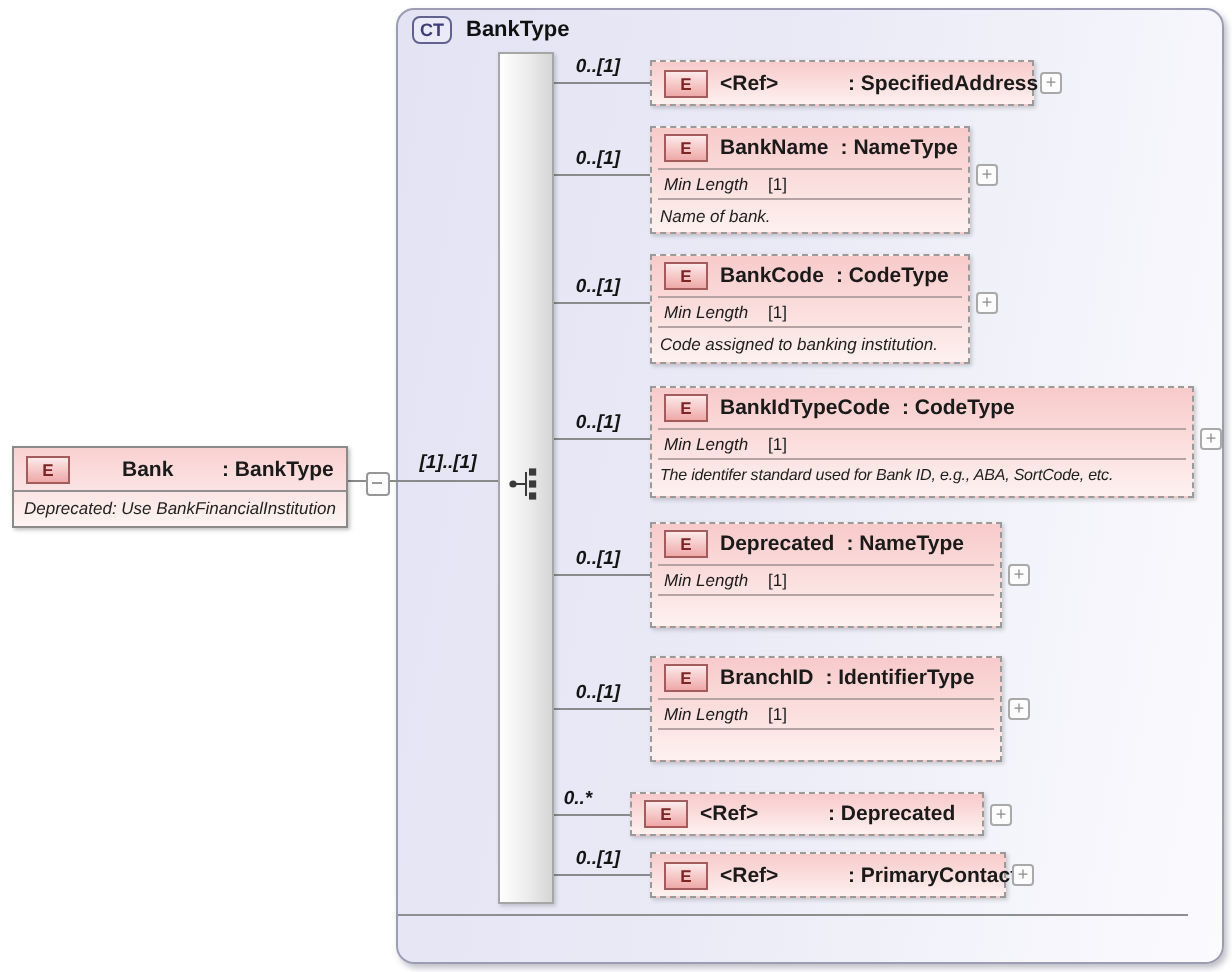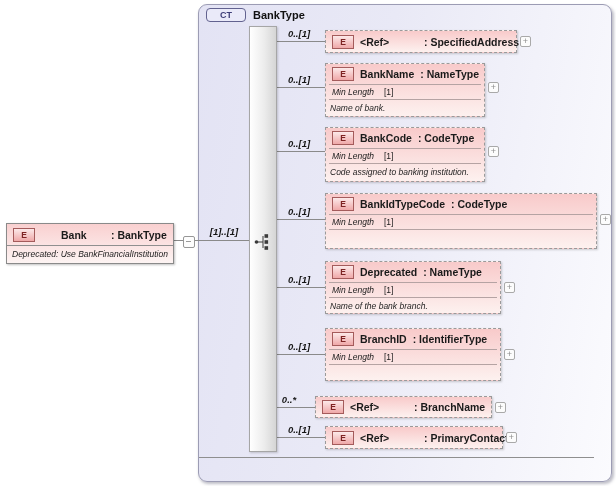--- a/index.html
+++ b/index.html
@@ -6,21 +6,21 @@
   .canvas{position:relative;width:616px;height:486px;background:#ffffff;overflow:hidden;
           font-family:"Liberation Sans",sans-serif;color:#1a1a1a;}
 
   
   .ct{position:absolute;left:198px;top:4px;width:412px;height:476px;
       border:1px solid #9c9cb4;border-radius:9px;
       background:linear-gradient(100deg,#e3e3f4 0%,#e9e9f6 40%,#fbfbfe 100%);
       box-shadow:1.5px 2px 3px rgba(110,110,130,.45);}
   .ct-header{position:absolute;left:206px;top:8px;display:flex;align-items:center;gap:7px;z-index:4;}
   .ct-badge{border:1px solid #62628f;border-radius:4px;background:#eaeaf9;color:#3f3f78;
-            font-size:9px;font-weight:bold;line-height:12px;padding:0 13px;height:12px;}
+            font-size:9px;font-weight:bold;line-height:12px;padding:0 3px;height:12px;}
   .ct-title{font-weight:bold;font-size:11px;color:#111;}
 
   .ct-footer-line{position:absolute;left:199px;top:457px;width:395px;height:1px;background:#8f8f8f;z-index:4;}
   .ct-footer{position:absolute;left:206px;top:461px;font-size:9px;font-style:italic;color:#222;z-index:4;}
 
   
   .seqbar{position:absolute;left:249px;top:26px;width:26px;height:424px;
           border:1px solid #a6a6a6;background:linear-gradient(to right,#ffffff,#ececec 55%,#d5d5d5);
           box-shadow:1px 1px 2px rgba(0,0,0,.18);z-index:3;}
   .seq-icon{position:absolute;left:254px;top:233px;width:18px;height:18px;z-index:5;}
@@ -158,36 +158,36 @@
   <div class="ebox r3">
     <div class="title-row">
         <span class="e-badge">E</span>
         <span class="nm">BankIdTypeCode</span>
         <span class="tp">: CodeType</span>
       </div>
     <div class="facets">
         <span class="facet-name">Min Length</span>
         <span class="facet-val">[1]</span>
       </div>
+    <div class="desc d-sm">The identifer standard used for Bank ID, e.g., ABA, SortCode, etc.</div>
   </div>
   <div class="plus" style="left:600px;top:214px;">+</div>
 
   <div class="hline" style="left:275px;top:287px;width:50px;"></div>
   <div class="card-label" style="left:277px;top:274px;">0..[1]</div>
   <div class="ebox r4">
     <div class="title-row">
         <span class="e-badge">E</span>
         <span class="nm">Deprecated</span>
         <span class="tp">: NameType</span>
       </div>
     <div class="facets">
         <span class="facet-name">Min Length</span>
         <span class="facet-val">[1]</span>
       </div>
-    <div class="desc">Name of the bank branch.</div>
   </div>
   <div class="plus" style="left:504px;top:282px;">+</div>
 
   <div class="hline" style="left:275px;top:354px;width:50px;"></div>
   <div class="card-label" style="left:277px;top:341px;">0..[1]</div>
   <div class="ebox r5">
     <div class="title-row">
         <span class="e-badge">E</span>
         <span class="nm">BranchID</span>
         <span class="tp">: IdentifierType</span>
@@ -198,21 +198,21 @@
       </div>
   </div>
   <div class="plus" style="left:504px;top:349px;">+</div>
 
   <div class="hline" style="left:275px;top:407px;width:40px;"></div>
   <div class="card-label" style="left:267px;top:394px;">0..*</div>
   <div class="ebox simple r6">
     <div class="title-row">
         <span class="e-badge">E</span>
         <span class="nm ref">&lt;Ref&gt;</span>
-        <span class="tp">: BranchName</span>
+        <span class="tp">: Deprecated</span>
       </div>
   </div>
   <div class="plus" style="left:495px;top:402px;">+</div>
 
   <div class="hline" style="left:275px;top:437px;width:50px;"></div>
   <div class="card-label" style="left:277px;top:424px;">0..[1]</div>
   <div class="ebox simple r7">
     <div class="title-row">
         <span class="e-badge">E</span>
         <span class="nm ref">&lt;Ref&gt;</span>

